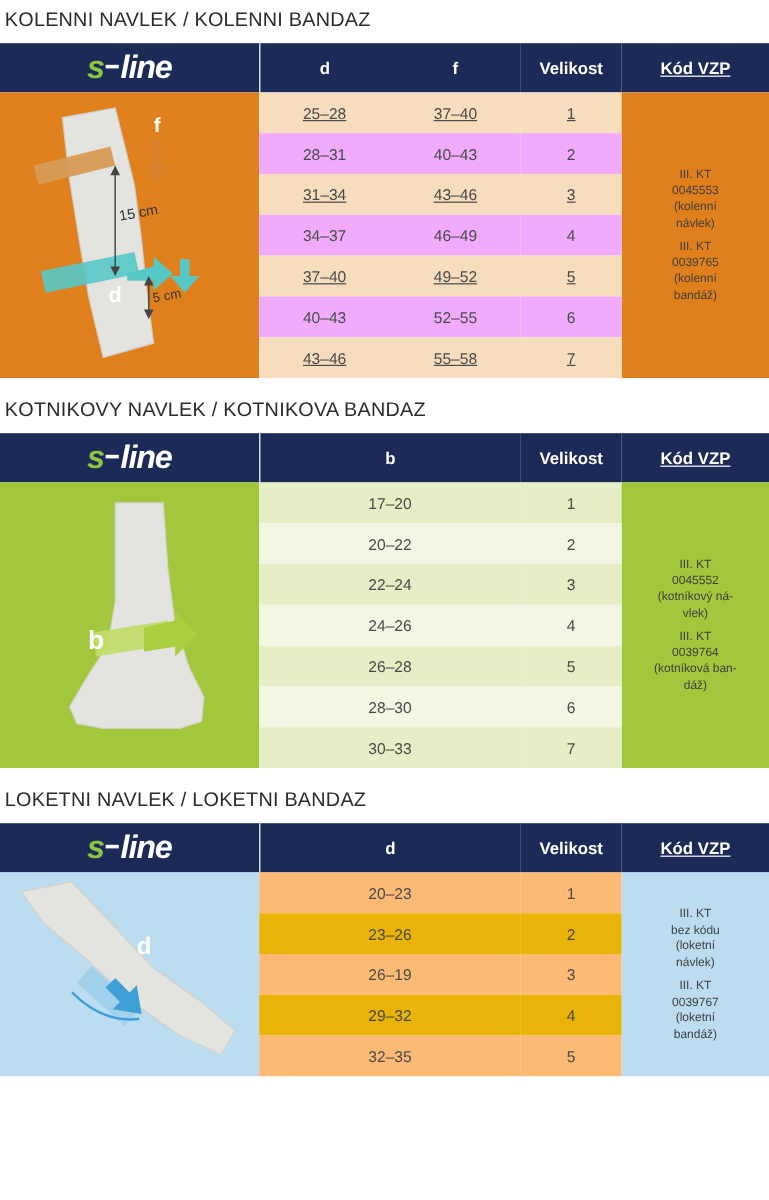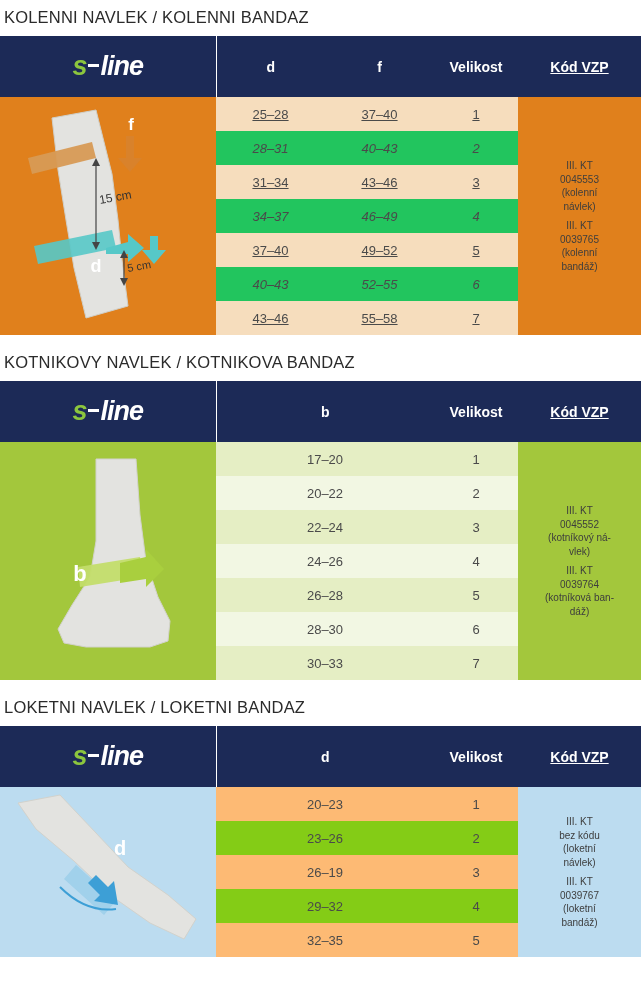--- a/index.html
+++ b/index.html
@@ -29,21 +29,21 @@
   }
   table.size-table td, table.size-table th {
     padding: 0;
     margin: 0;
     border: none;
   }
   
   .hdr {
     background: #1c2a57;
     color: #ffffff;
-    height: 61px;
+    height: 41px;
     text-align: center;
     vertical-align: middle;
     font-size: 14px;
     font-weight: bold;
     border-right: 1px solid #ffffff;
   }
   .hdr.logo-cell {
     background: #1c2a57;
     border-right: 1px solid #ffffff;
   }
@@ -93,32 +93,32 @@
     line-height: 1.35;
     color: #3f3f3f;
     padding: 4px 6px;
   }
   .vzp .blk { margin: 6px 0; }
 
   
   .knee .img-cell { background: #e0801c; }
   .knee .vzp { background: #e0801c; color: #3d3d3d; }
   .knee .r-odd { background: #f6ddbd; text-decoration: underline; }
-  .knee .r-even { background: #22c55e; font-style: italic; }
+  .knee .r-even { background: #f0abfc; }
 
   
   .ankle .img-cell { background: #a3c73c; }
   .ankle .vzp { background: #a3c73c; color: #3d3d3d; }
   .ankle .r-odd { background: #e5eec4; text-align: center; }
   .ankle .r-even { background: #f2f7e3; }
 
   
   .elbow .img-cell { background: #bcdcf0; }
   .elbow .vzp { background: #bcdcf0; color: #3d3d3d; }
-  .elbow .r-odd { background: #84cc16; }
+  .elbow .r-odd { background: #eab308; }
   .elbow .r-even { background: #fdba74; }
 
   .img-cell {
     vertical-align: middle;
     text-align: center;
     padding: 0;
   }
   .illus { display: block; margin: 0 auto; }
   .spacer { height: 10px; }
 </style>

